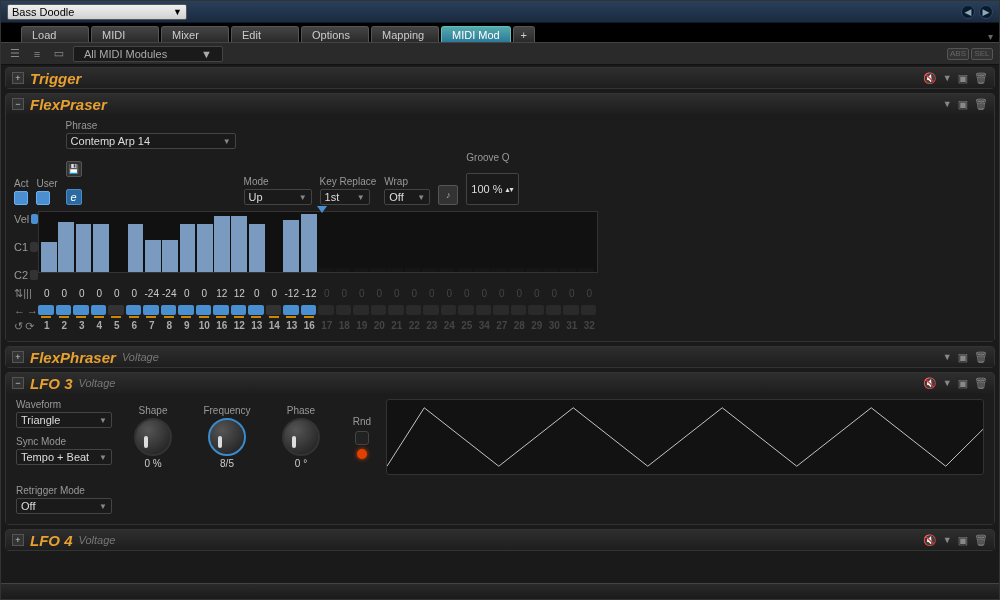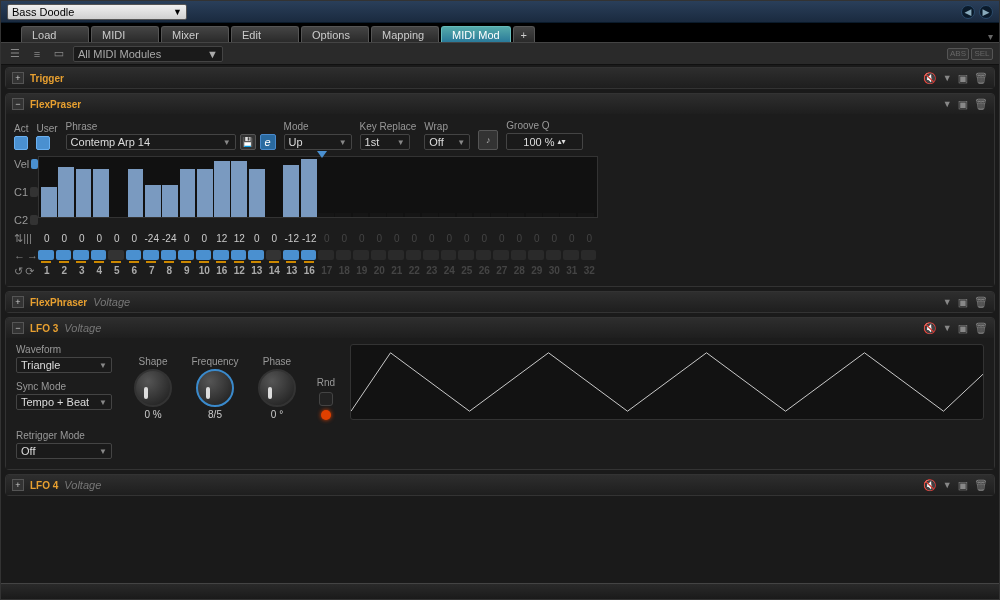--- a/index.html
+++ b/index.html
@@ -16,52 +16,52 @@
 
 .tab-bar { height:20px; background:#000; display:flex; align-items:flex-end; padding-left:20px; gap:0; border-bottom:1px solid #444; position:relative; }
 .tab { height:16px; min-width:68px; padding:0 10px; background:linear-gradient(#444,#2a2a2a); border:1px solid #555; border-bottom:none; color:#ccc; display:flex; align-items:center; font-size:11px; margin-right:2px; border-radius:3px 3px 0 0; }
 .tab.active { background:linear-gradient(#5aa,#2a7a9a); color:#fff; border-color:#6bb; }
 .tab-add { width:20px; justify-content:center; min-width:20px; }
 .tab-bar .dd-icon { margin-left:auto; margin-right:6px; color:#666; font-size:10px; }
 
 
 .toolbar { height:22px; background:#2a2a2a; border-bottom:1px solid #111; display:flex; align-items:center; padding:0 6px; gap:6px; }
 .tool-ico { width:16px; height:14px; color:#888; display:flex; align-items:center; justify-content:center; font-size:11px; }
-.module-filter { width:150px; height:16px; background:#1a1a1a; border:1px solid #444; color:#aaa; padding:0 4px; display:flex; align-items:center; justify-content:space-between; border-radius:2px; }
+.module-filter { width:150px; height:16px; background:#1a1a1a; border:1px solid #444; color:#aaa; padding:0 10px; display:flex; align-items:center; justify-content:space-between; border-radius:2px; }
 .toolbar .right { margin-left:auto; display:flex; gap:2px; }
 .badge { width:22px; height:12px; background:#333; border:1px solid #555; border-radius:2px; color:#666; font-size:8px; display:flex; align-items:center; justify-content:center; }
 
 
 .module-list { flex:1; overflow-y:auto; background:#1a1a1a; padding:2px 4px; }
 .module { background:#222; border:1px solid #333; border-radius:4px; margin-bottom:4px; }
 .mod-header { height:20px; background:linear-gradient(#2e2e2e,#1e1e1e); display:flex; align-items:center; padding:0 6px; gap:6px; border-radius:4px 4px 0 0; }
 .mod-header.collapsible { cursor:pointer; }
 .expand-btn { width:12px; height:12px; background:#333; border:1px solid #555; display:flex; align-items:center; justify-content:center; color:#ccc; font-size:9px; }
-.mod-title { color:#e8a030; font-weight:bold; font-size:10px; }
+.mod-title { color:#e8a030; font-weight:bold; font-size:15px;font-style:italic; }
 .mod-subtitle { color:#777; font-size:11px;font-style:italic; }
 .mod-header .actions { margin-left:auto; display:flex; gap:6px; align-items:center; color:#888; }
 .actions .aicon { font-size:11px; }
 .chev-down { font-size:9px; color:#888; }
 
 
 .flexp-body { padding:6px 8px 8px 8px; background:#1c1c1c; }
 .flexp-row1 { display:flex; gap:8px; align-items:flex-end; margin-bottom:6px; }
 .col { display:flex; flex-direction:column; gap:2px; }
 .lbl { color:#999; font-size:10px; }
 .chk { width:14px; height:14px; background:#4a90d0; border:1px solid #6ab0f0; border-radius:2px; }
 .dd { height:16px; background:#1a1a1a; border:1px solid #444; color:#ddd; padding:0 4px; display:flex; align-items:center; justify-content:space-between; border-radius:2px; gap:4px; }
 .dd .chev { font-size:8px; color:#888; }
 .phrase-dd { width:170px; }
 .mode-dd { width:68px; }
 .rep-dd { width:50px; }
 .wrap-dd { width:46px; }
 .mini-btn { width:16px; height:16px; background:#333; border:1px solid #555; border-radius:2px; display:flex; align-items:center; justify-content:center; color:#aaa; font-size:9px; }
 .mini-btn.blue { background:#2a6aa0; border-color:#4a8acc; color:#fff; }
 .groove { display:flex; align-items:center; gap:2px; }
-.groove-val { height:17px; background:#1a1a1a; border:1px solid #444; color:#ddd; padding:0 16px; display:flex; align-items:center; border-radius:2px; }
+.groove-val { height:32px; background:#1a1a1a; border:1px solid #444; color:#ddd; padding:0 4px; display:flex; align-items:center; border-radius:2px;margin-top:8px; }
 
 
 .vel-grid { display:flex; margin-top:4px; }
 .vel-labels { display:flex; flex-direction:column; width:24px; gap:12px; }
 .vel-lrow { height:16px; display:flex; align-items:center; color:#999; font-size:10px; gap:2px;}
 .vel-led { width:10px; height:10px; background:#4a90d0; border-radius:2px; }
 .vel-led.off { background:#333; }
 .bars-area { width:560px; height:62px; background:#111; border:1px solid #333; position:relative; display:flex; align-items:flex-end; padding:0 2px; }
 .vbar { width:16px; margin-right:1.5px; background:#7a9ac0; position:relative; }
 .vbar.dim { opacity:0.07; background:#555; }
@@ -84,21 +84,21 @@
 .step-idx-row { display:flex; margin-top:4px; }
 .idx-icons { width:24px; display:flex; gap:2px; color:#888; font-size:10px; }
 .step-idx { display:flex; }
 .si-cell { width:17.5px; text-align:center; color:#aaa; font-size:10px; font-weight:bold;}
 .si-cell.dim { color:#444; }
 
 
 .lfo-body { padding:6px 10px 10px 10px; background:#1c1c1c; display:flex; gap:12px; }
 .lfo-left { display:flex; flex-direction:column; gap:8px; width:100px; }
 .lfo-dd { width:96px; }
-.lfo-knobs { display:flex; gap:12px; align-items:flex-end; }
+.lfo-knobs { display:flex; gap:24px; align-items:center; }
 .knob-col { display:flex; flex-direction:column; align-items:center; gap:2px; width:50px; }
 .knob { width:38px; height:38px; border-radius:50%; background:radial-gradient(circle at 35% 30%,#555,#1a1a1a); border:2px solid #333; position:relative; }
 .knob::after { content:""; position:absolute; width:4px; height:12px; background:#ddd; left:8px; bottom:6px; border-radius:2px; transform-origin:bottom center; }
 .knob.freq { border-color:#3a8acc; }
 .knob-val { color:#ccc; font-size:10px; }
 .knob-lbl { color:#999; font-size:10px; }
 .rnd-col { display:flex; flex-direction:column; align-items:center; gap:4px; width:24px;}
 .rnd-btn { width:14px; height:14px; background:#222; border:1px solid #444; border-radius:3px;}
 .rnd-led { width:10px; height:10px; background:#e04000; border-radius:50%; box-shadow:0 0 4px #e04000;}
 .lfo-wave { flex:1; max-width:650px; height:76px; background:#121212; border:1px solid #333; border-radius:3px; position:relative; }
@@ -186,21 +186,21 @@
           <div class="col">
               <span class="lbl">Act</span>
               <div class="chk"></div>
             </div>
           <div class="col">
               <span class="lbl">User</span>
               <div class="chk"></div>
             </div>
           <div class="col">
               <span class="lbl">Phrase</span>
-            <div style="display:flex;gap:4px;">
+            <div style="display:flex;gap:12px;flex-direction:column;">
               <div class="dd phrase-dd">
                   <span>Contemp Arp 14</span>
                   <span class="chev">▼</span>
                 </div>
               <div class="mini-btn">💾</div>
               <div class="mini-btn blue">
                   <i>e</i>
                 </div>
             </div>
           </div>
@@ -425,21 +425,21 @@
               <div class="si-cell">16</div>
               <div class="si-cell dim">17</div>
               <div class="si-cell dim">18</div>
               <div class="si-cell dim">19</div>
               <div class="si-cell dim">20</div>
               <div class="si-cell dim">21</div>
               <div class="si-cell dim">22</div>
               <div class="si-cell dim">23</div>
               <div class="si-cell dim">24</div>
               <div class="si-cell dim">25</div>
-              <div class="si-cell dim">26</div>
+              <div class="si-cell dim">34</div>
               <div class="si-cell dim">27</div>
               <div class="si-cell dim">28</div>
               <div class="si-cell dim">29</div>
               <div class="si-cell dim">30</div>
               <div class="si-cell dim">31</div>
               <div class="si-cell dim">32</div>
             </div>
         </div>
       </div>
     </div>

